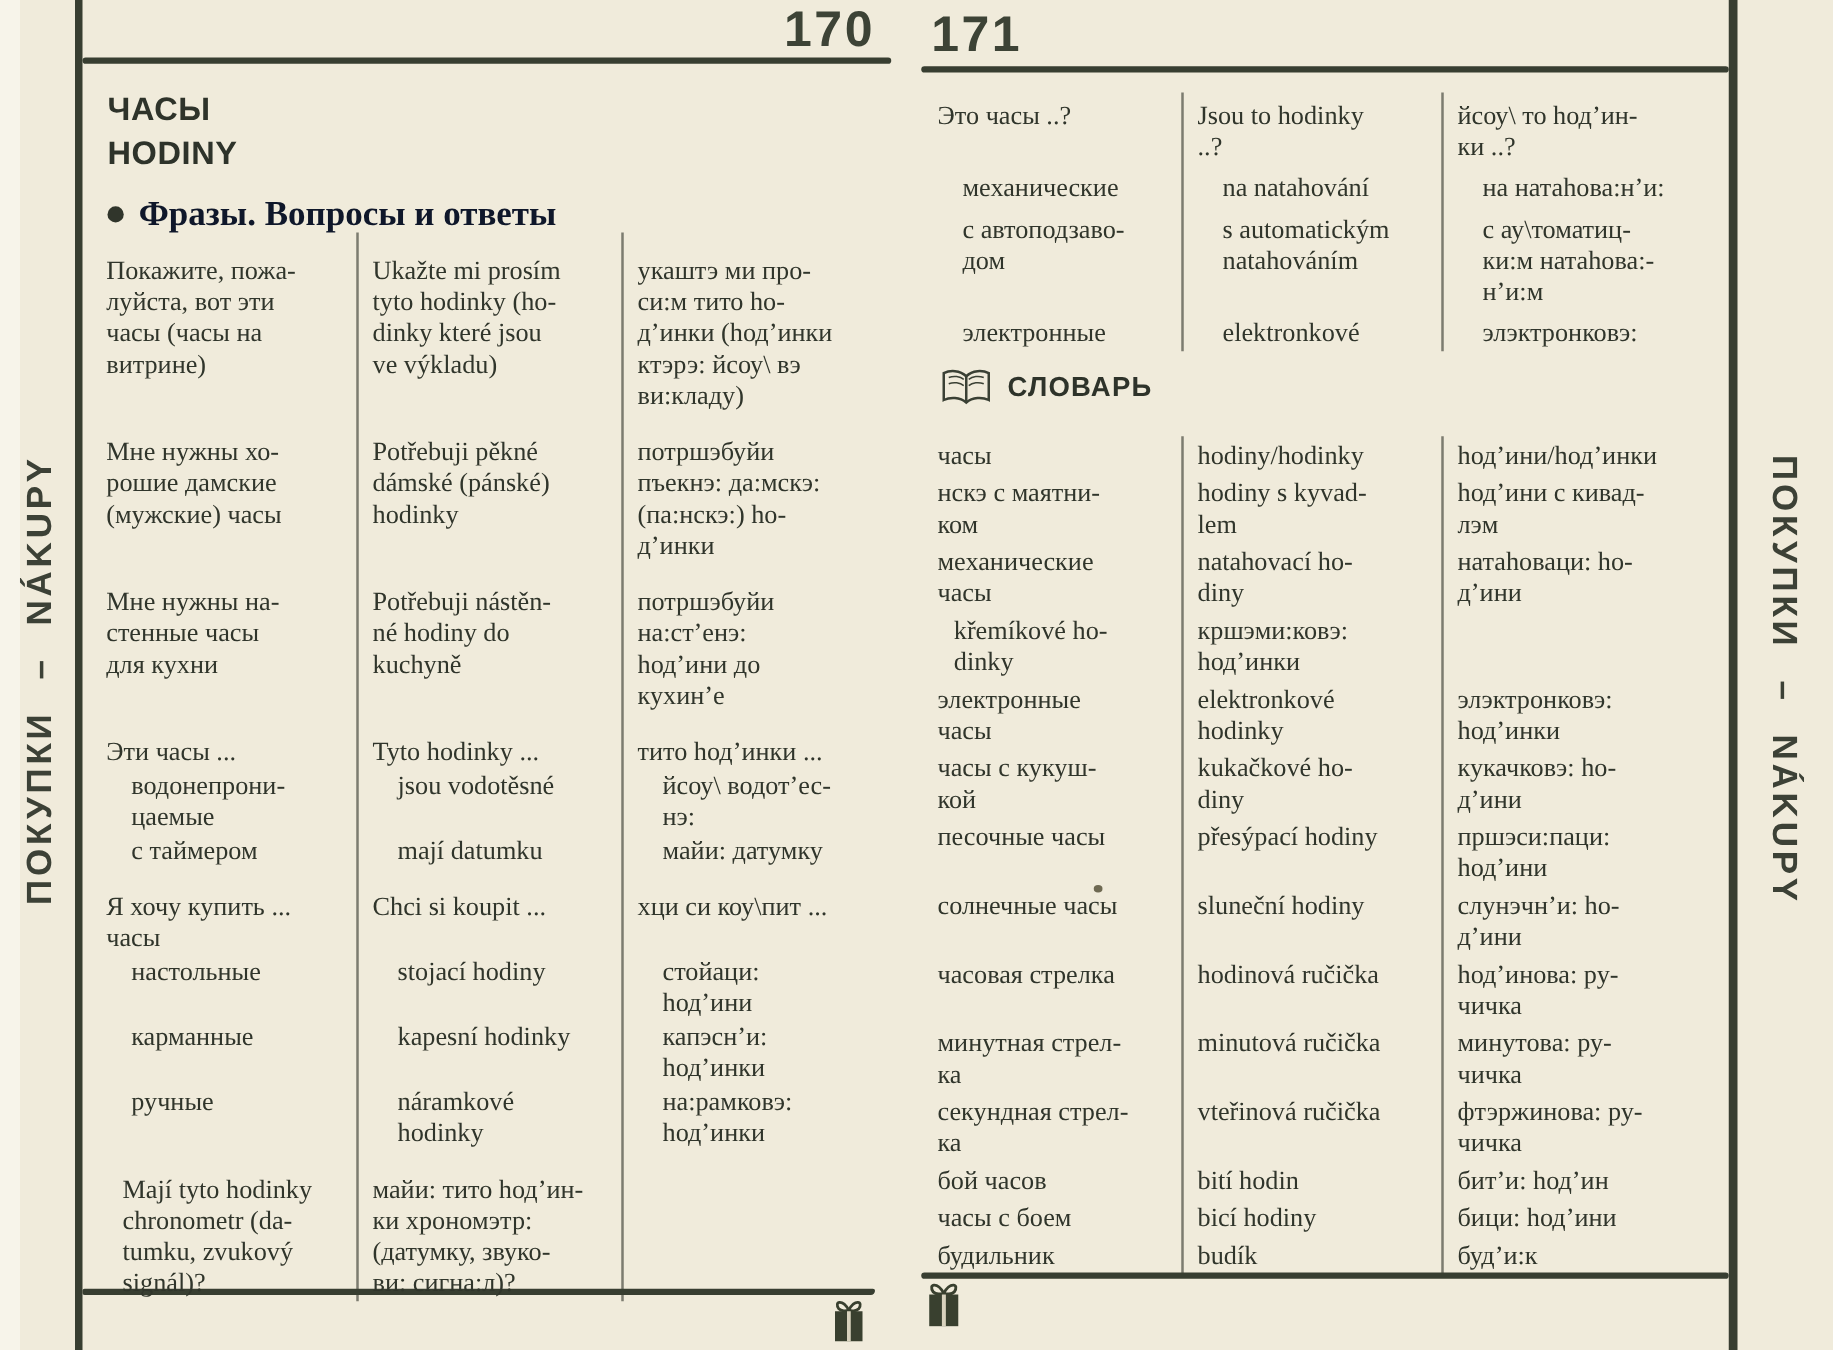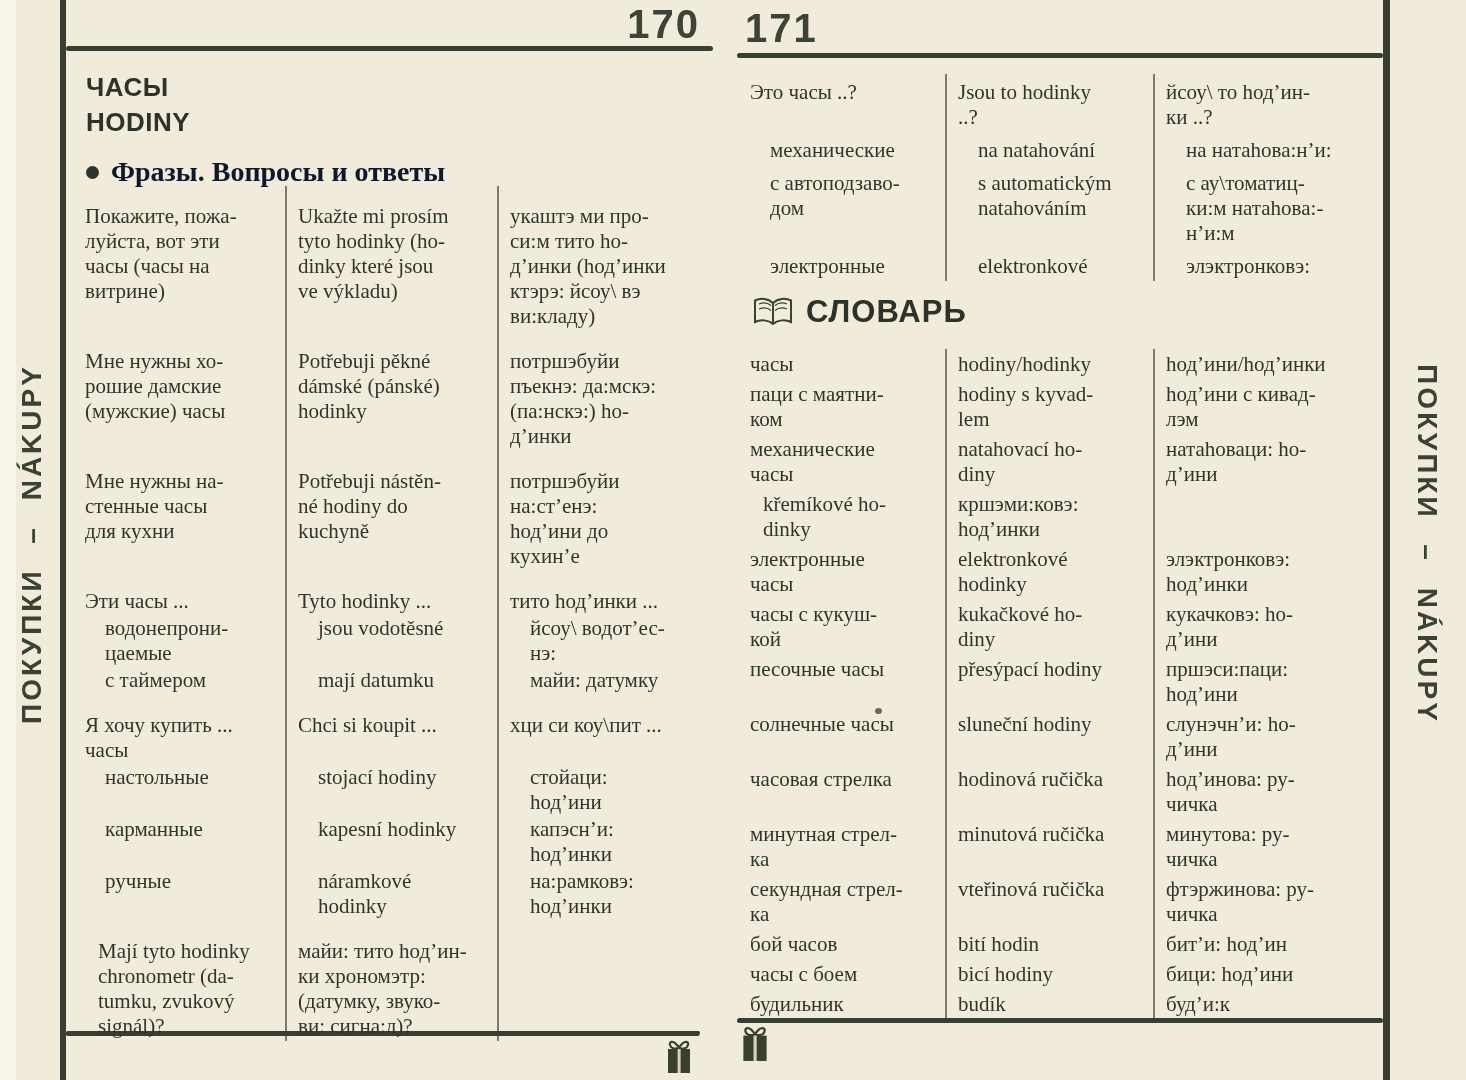--- a/index.html
+++ b/index.html
@@ -77,21 +77,21 @@
   .cell{font-size:21px;line-height:25px;white-space:pre-line;}
   .c1{padding-right:0;}
   .c2{padding-left:13px;padding-right:6px;}
   .c3{padding-left:13px;}
   .indent .c1{padding-left:20px;}
   .indent .c2{padding-left:33px;}
   .indent .c3{padding-left:33px;}
 
   .dict-header{
     position:absolute;left:15px;top:294px;display:flex;align-items:center;gap:12px;
-    font-family:"Liberation Sans",sans-serif;font-weight:bold;font-size:31px;
+    font-family:"Liberation Sans",sans-serif;font-weight:bold;font-size:22px;
     letter-spacing:1px;color:#2e332a;
   }
   .book-icon svg{display:block;}
 
   .gift{position:absolute;}
   .gift-l{left:599px;top:1038px;}
   .gift-r{left:3px;top:1024px;}
 
   .speck{position:absolute;left:875px;top:708px;width:7px;height:6px;border-radius:50%;background:#6e6952;}
 </style>
@@ -277,21 +277,21 @@
     <div class="tbl tbl-dict">
       <div class="vline v1"></div>
       <div class="vline v2"></div>
 
     <div class="prow">
           <div class="cell c1">часы</div>
           <div class="cell c2">hodiny/hodinky</div>
           <div class="cell c3">hод’ини/hод’инки</div>
         </div>
         <div class="prow">
-          <div class="cell c1">паци с маятни-
+          <div class="cell c1">нскэ с маятни-
 ком</div>
           <div class="cell c2">hodiny s kyvad-
 lem</div>
           <div class="cell c3">hод’ини с кивад-
 лэм</div>
         </div>
         <div class="prow">
           <div class="cell c1">механические
 часы</div>
           <div class="cell c2">natahovací ho-

